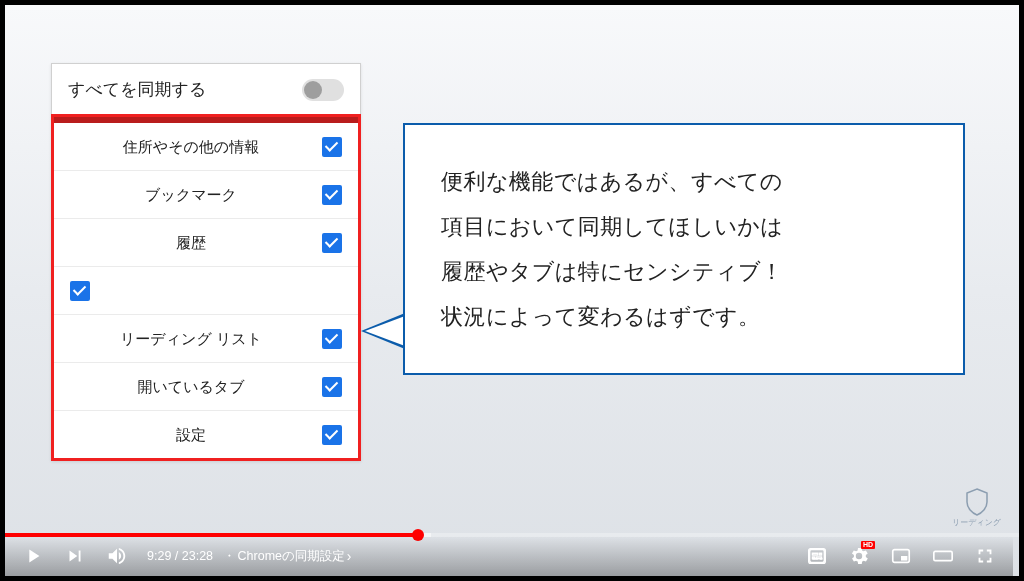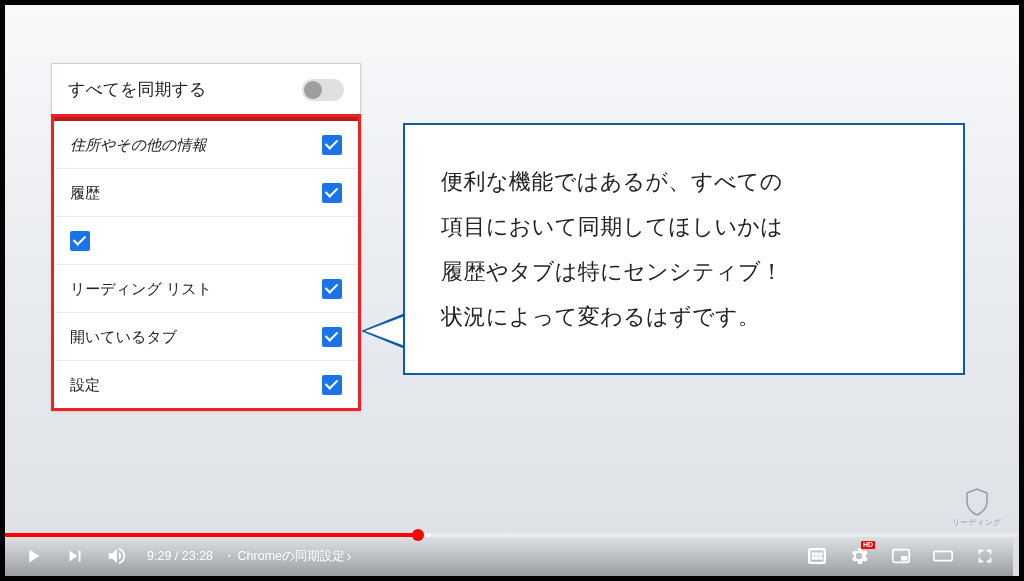--- a/index.html
+++ b/index.html
@@ -24,20 +24,21 @@
   
   
   .settings-panel {
     position: absolute;
     left: 46px;
     top: 58px;
     width: 310px;
     background: #fff;
     border: 1px solid #d0d0d0;
     box-shadow: 0 1px 3px rgba(0,0,0,0.1);
+    text-align: center;
   }
   
   .sync-header {
     display: flex;
     align-items: center;
     justify-content: space-between;
     padding: 14px 16px;
     font-size: 17px;
     font-weight: 500;
     color: #222;
@@ -69,21 +70,21 @@
   .setting-row {
     display: flex;
     align-items: center;
     justify-content: space-between;
     padding: 13px 16px;
     border-top: 1px solid #ebebeb;
     font-size: 15px;
     color: #222;
     min-height: 48px;
   }
-  .setting-row:first-child { border-top: 4px solid #b91c1c; font-style: italic; }
+  .setting-row:first-child { border-top: 6px solid #b91c1c; }
   .setting-row .label { flex: 1; padding-right: 10px; line-height: 1.4; }
   
   .checkbox {
     width: 20px;
     height: 20px;
     background: #1a73e8;
     border-radius: 2px;
     position: relative;
     flex-shrink: 0;
   }
@@ -238,20 +239,24 @@
       <div class="sync-header">
         <span>すべてを同期する</span>
         <div class="toggle"></div>
       </div>
       <div class="highlight-box">
         <div class="setting-row">
           <span class="label">住所やその他の情報</span>
           <div class="checkbox"></div>
         </div>
         <div class="setting-row">
+          <span class="label">ブックマーク</span>
+          <div class="checkbox"></div>
+        </div>
+        <div class="setting-row">
           <span class="label">履歴</span>
           <div class="checkbox"></div>
         </div>
         <div class="setting-row">
           <div class="checkbox"></div>
         </div>
         <div class="setting-row">
           <span class="label">リーディング リスト</span>
           <div class="checkbox"></div>
         </div>

